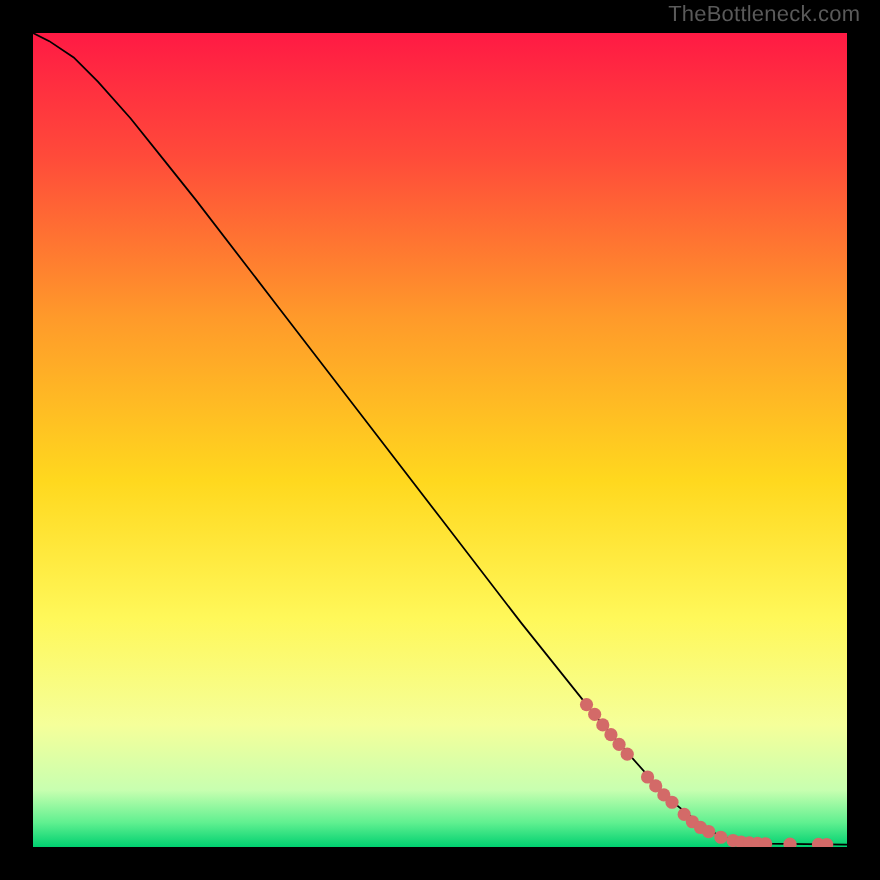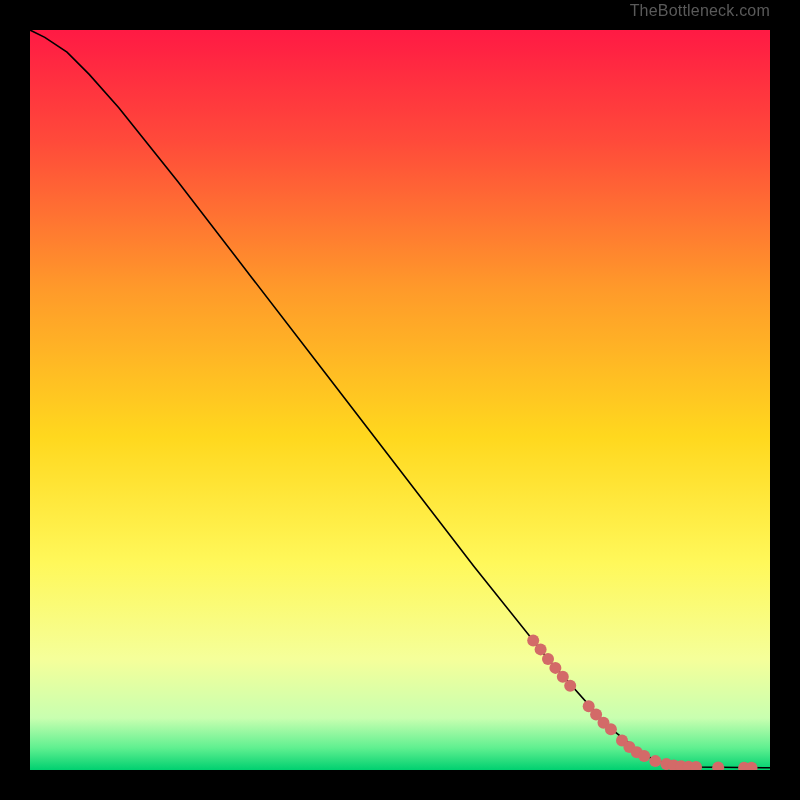--- a/index.html
+++ b/index.html
@@ -6,22 +6,22 @@
   body {
     width: 800px;
     height: 800px;
     background: #000;
     position: relative;
     font-family: Arial, Helvetica, sans-serif;
   }
   .watermark {
     position: absolute;
     top: 2px;
-    right: 30px;
-    font-size: 16px;
+    right: 18px;
+    font-size: 20px;
     color: #5a5a5a;
     font-weight: 400;
     letter-spacing: 0.2px;
   }
   .plot-area {
     position: absolute;
     left: 30px;
     top: 30px;
     width: 740px;
     height: 740px;

